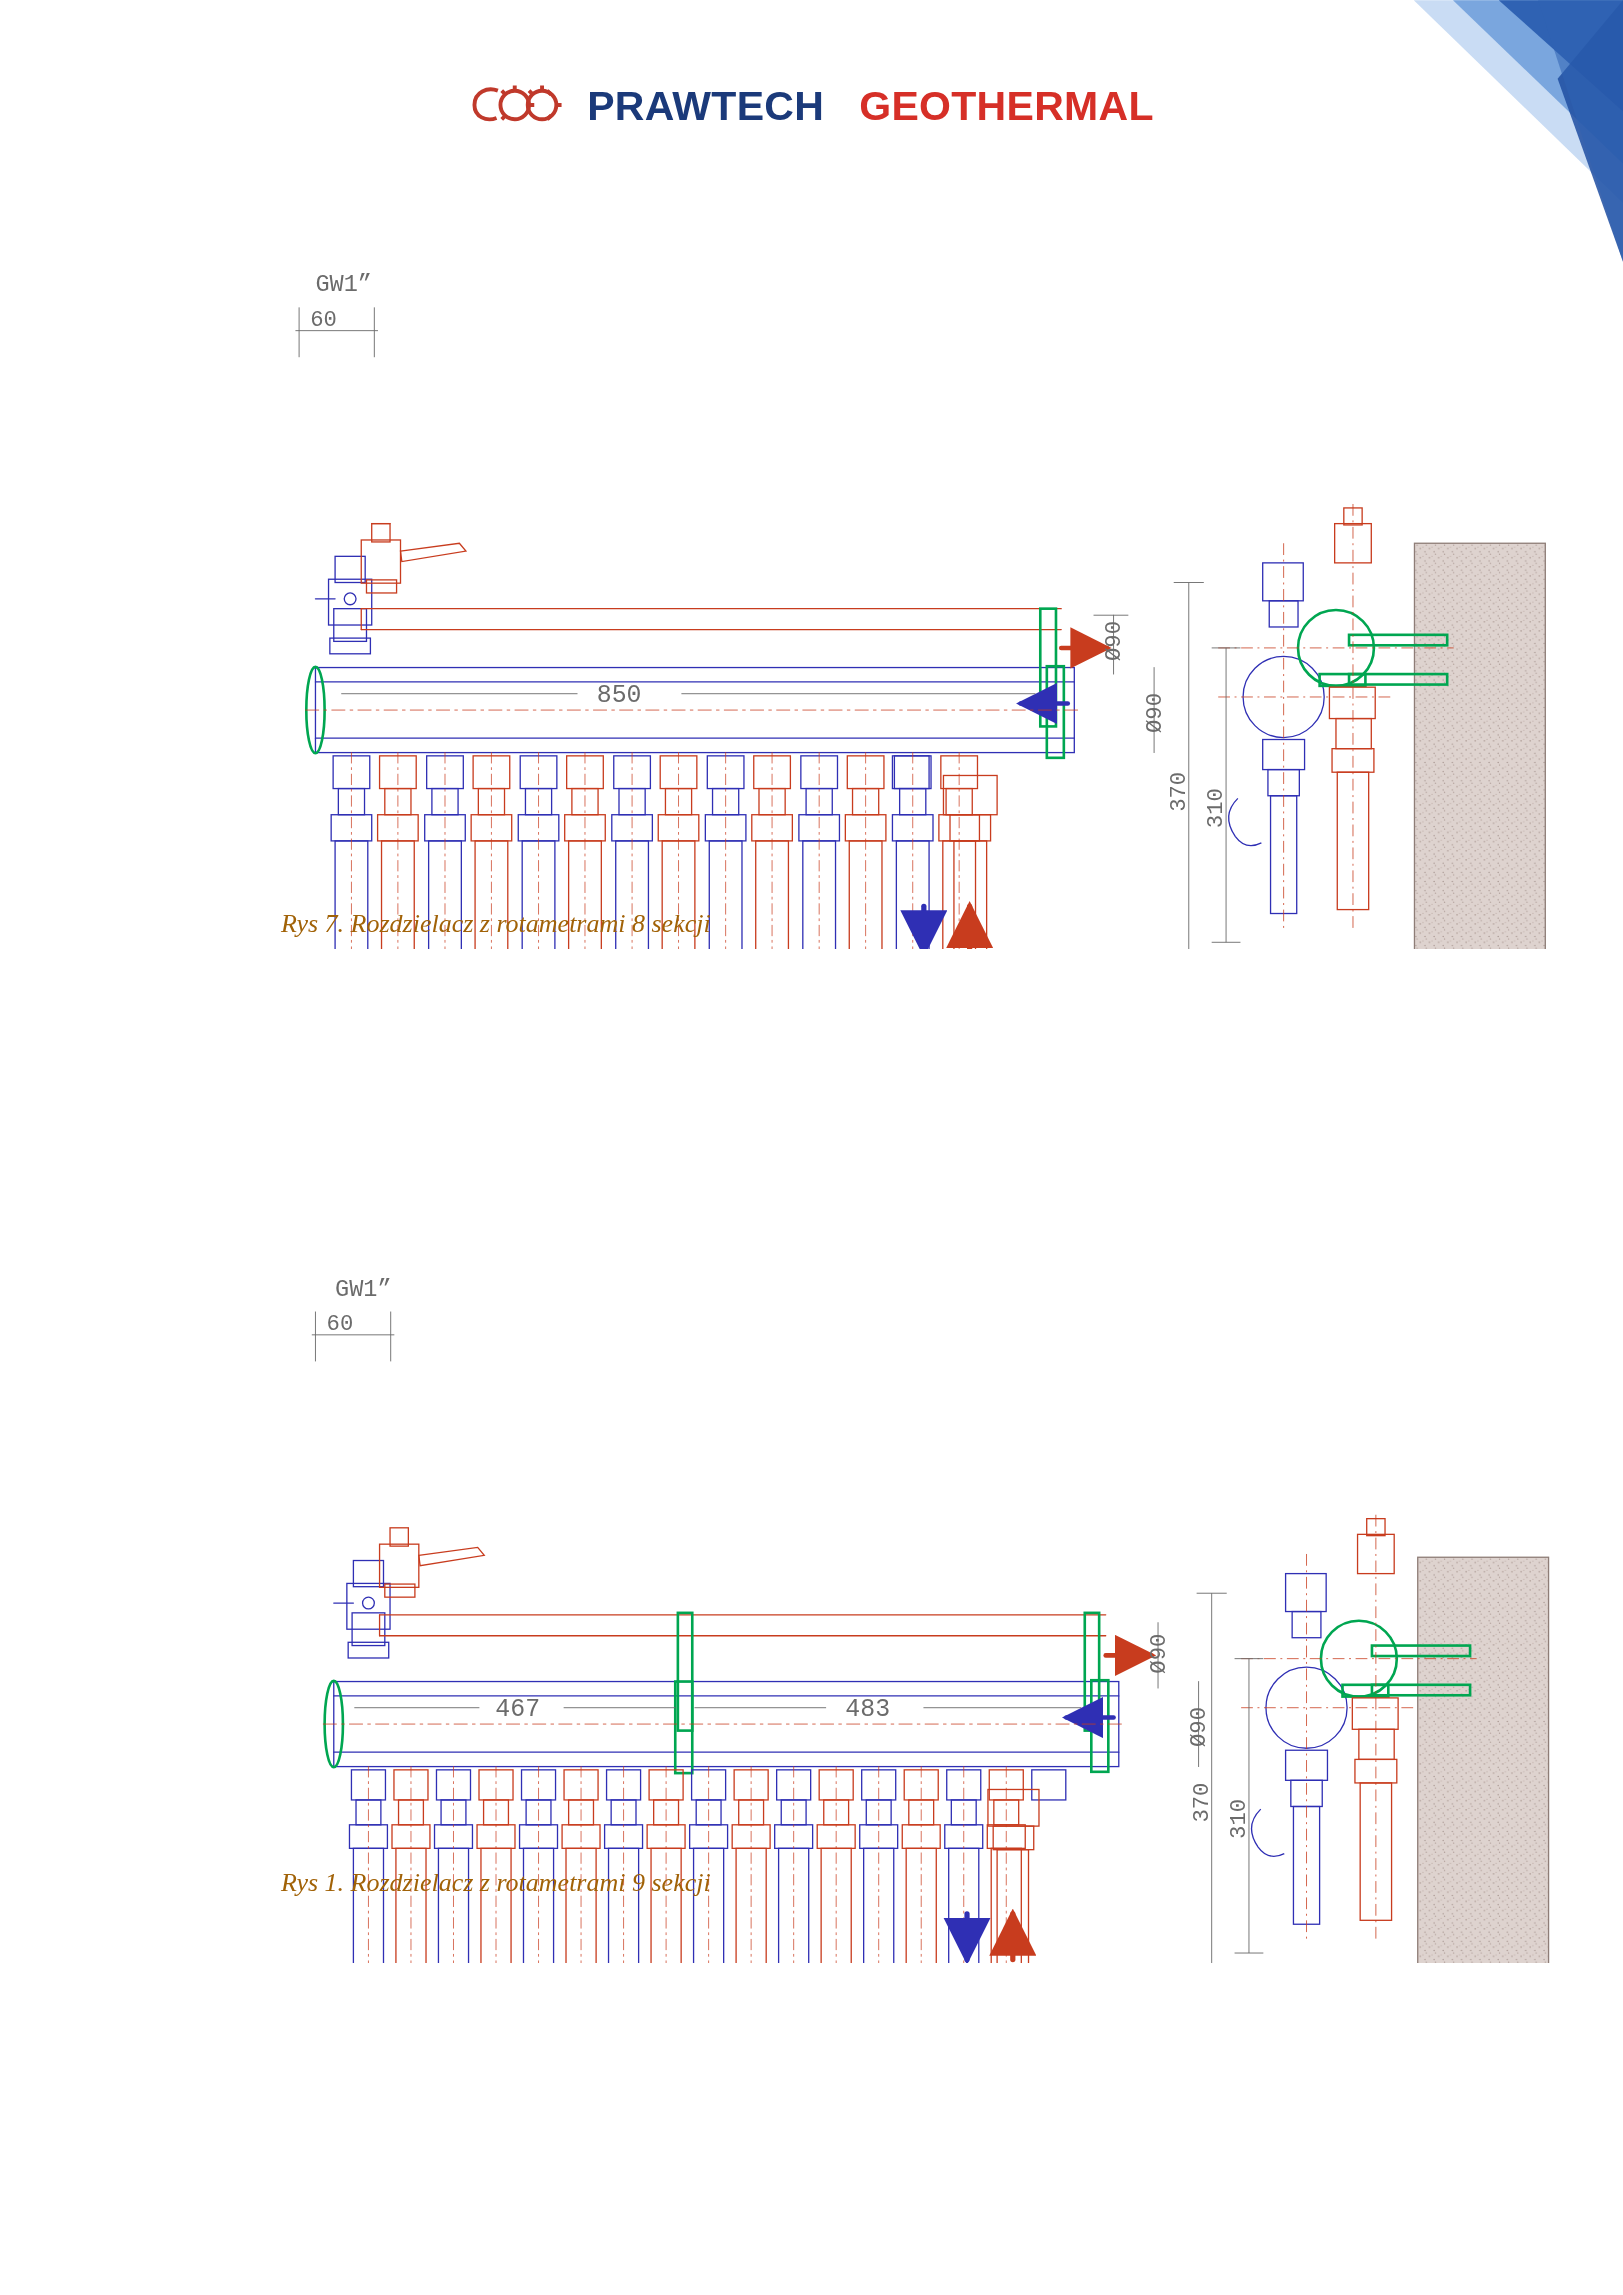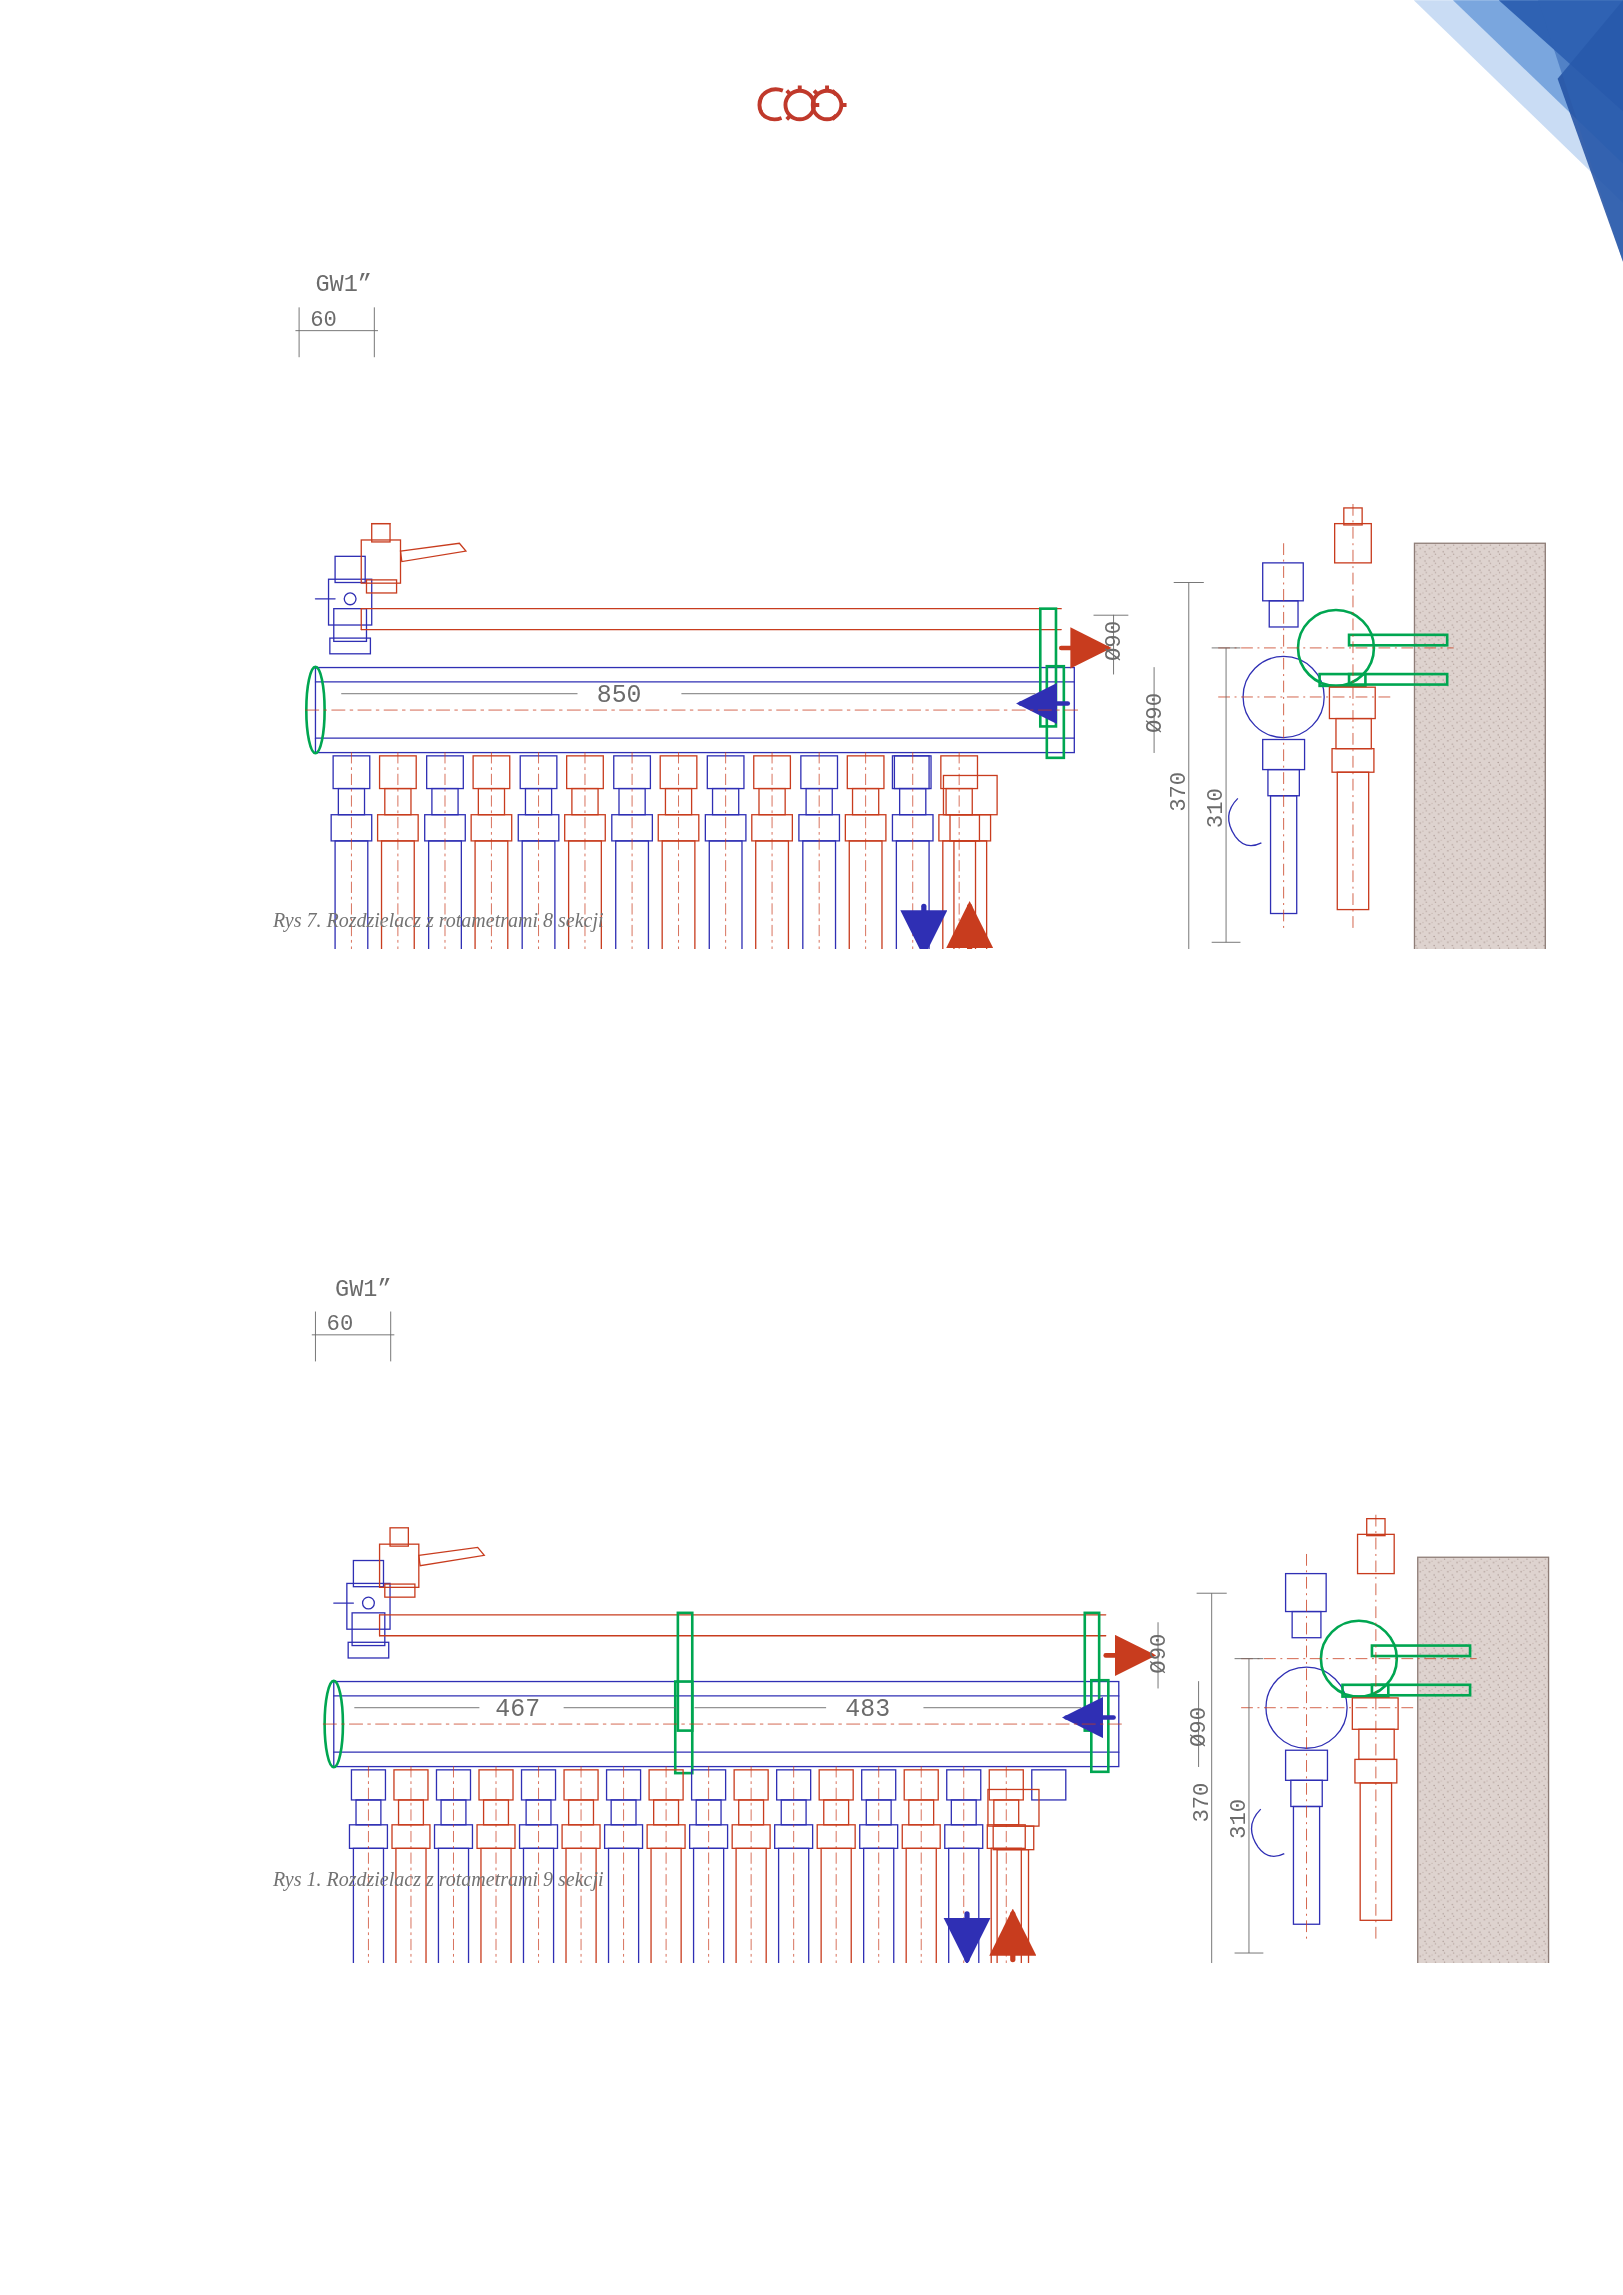--- a/index.html
+++ b/index.html
@@ -57,24 +57,24 @@
   .figure {
     position: absolute;
     left: 8px;
     width: 1580px;
   }
   .fig1 { top: 216px; height: 733px; }
   .fig2 { top: 1230px; height: 733px; }
 
   .caption {
     position: absolute;
-    left: 273px;
+    left: 281px;
     font-style: italic;
-    font-size: 20px;
-    color: #737373;
+    font-size: 26px;
+    color: #a16207;
     font-family: "Liberation Serif", serif;
   }
   .cap1 { top: 909px; }
   .cap2 { top: 1868px; }
 
   .drawing {
     position: absolute;
     left: 0;
     top: 0;
     width: 1623px;
@@ -103,20 +103,25 @@
       <svg width="98" height="52" viewBox="0 0 150 80">
         <g fill="none" stroke="#c0392b" stroke-width="6">
           <path d="M8 40 C8 20 28 12 44 18"></path>
           <path d="M8 40 C8 58 26 66 42 60"></path>
           <circle cx="70" cy="40" r="22"></circle>
           <circle cx="112" cy="40" r="22"></circle>
           <path d="M70 18 L70 10 M92 40 L100 40 M112 18 L112 10 M134 40 L142 40"></path>
           <path d="M56 24 L50 18 M56 56 L50 62 M98 24 L92 18 M126 24 L120 18 M126 56 L120 62"></path>
         </g>
       </svg>
+    </span>
+    <span class="brand-text">
+      <span class="brand-1">PRAWTECH</span>
+      <span>&nbsp;</span>
+      <span class="brand-2">GEOTHERMAL</span>
     </span>
   </div>
 </div>
 
 <div class="figure fig1">
   <svg class="drawing" viewBox="0 0 2481 1120">
     <defs>
       <marker id="arrRed" markerWidth="9" markerHeight="9" refX="8" refY="4.5" orient="auto">
         <path d="M0,0 L9,4.5 L0,9 z" fill="#c83c1e"></path>
       </marker>

